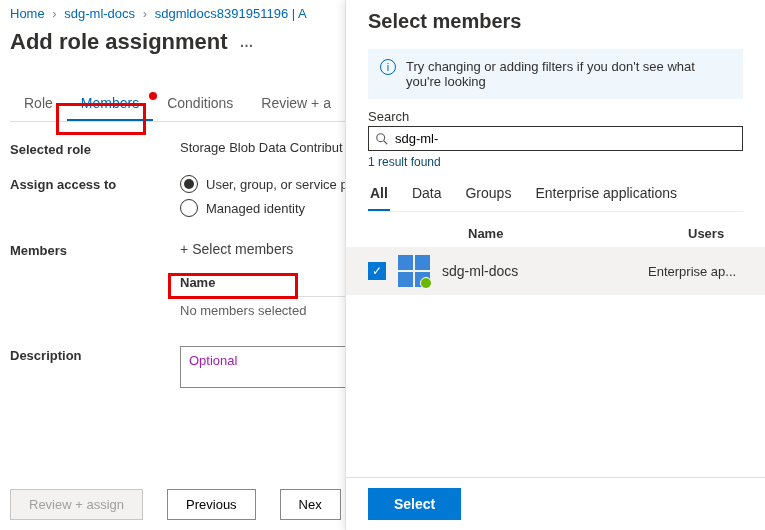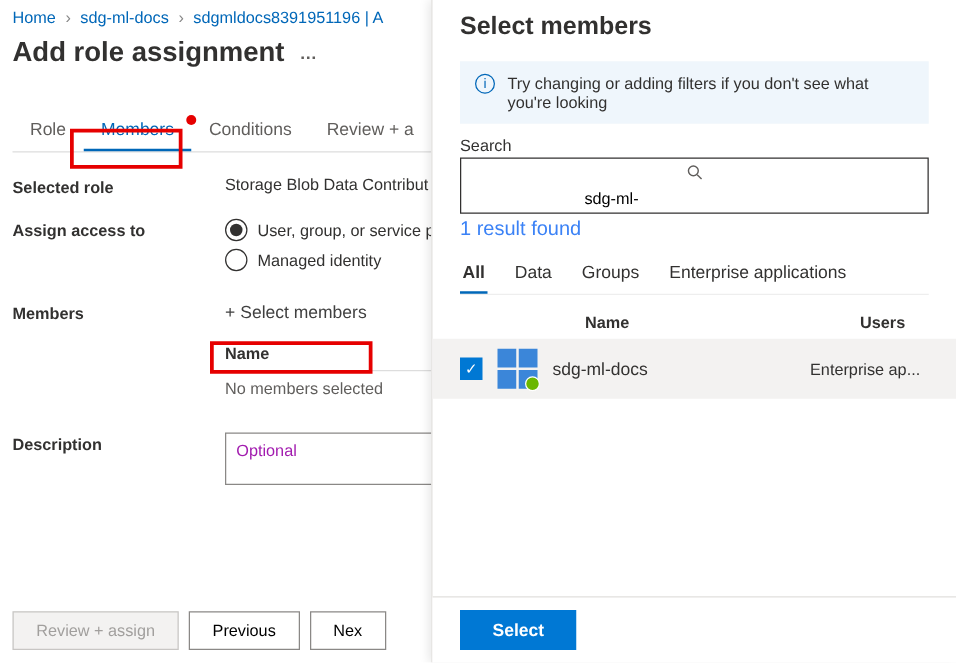--- a/index.html
+++ b/index.html
@@ -73,21 +73,21 @@
     font-weight: 600; padding-bottom: 6px;
     border-bottom: 1px solid #ddd; margin-bottom: 6px;
   }
   .member-table .row { color: #605e5c; }
   .desc-input {
     border: 1px solid #8a8886; width: 250px; height: 42px;
     padding: 6px 8px; color: #605e5c; font-size: 13px;
   }
   .footer-btns {
     position: absolute; bottom: 10px; left: 10px;
-    display: flex; gap: 8px;
+    display: flex; gap: 24px;
   }
   .btn {
     border: 1px solid #8a8886; background: #fff;
     padding: 7px 18px; font-size: 13px; cursor: pointer;
     font-family: inherit;
   }
   .btn[disabled] { background: #f3f2f1; color: #a19f9d; border-color: #c8c6c4; }
   
   .hl { border: 3px solid #e60000; position: absolute; pointer-events: none; }
   .hl.dot::after { content:""; position:absolute; top:-14px; right:-14px; width:8px; height:8px; background:#e60000; border-radius:50%; }
@@ -109,28 +109,28 @@
   }
   .info-icon {
     width:16px; height:16px; border:1px solid #0067b8; border-radius:50%;
     color:#0067b8; font-size:11px; display:flex; align-items:center; justify-content:center;
     flex-shrink:0;
   }
   .search-wrap { margin: 10px 22px 0 22px; }
   .search-wrap label { font-size: 13px; display: block; margin-bottom: 2px; }
   .search-box {
     border: 1px solid #323130; width: 100%; display: flex;
-    align-items: center; padding: 4px 6px; gap: 6px; flex-direction: column;
+    align-items: center; padding: 4px 6px; gap: 6px;
   }
   .search-box svg { width: 14px; height: 14px; }
   .search-box input {
     border: none; outline: none; font-size: 13px; flex: 1;
     font-family: inherit;
   }
-  .result-count { font-size: 16px; color: #3b82f6; margin: 4px 22px 0 22px; }
+  .result-count { font-size: 12px; color: #0c4a6e; margin: 4px 22px 0 22px; }
   .panel-tabs {
     display: flex; gap: 20px; margin: 8px 22px 0 22px;
     border-bottom: 1px solid #eee;
     text-align: center;
   }
   .panel-tabs .ptab { padding: 8px 2px; font-size: 14px; cursor: pointer; }
   .panel-tabs .ptab.active { color: #323130; font-weight: 600; border-bottom: 2px solid #0067b8; }
   .result-head {
     display: flex; padding: 14px 22px 6px 22px; font-weight:600;
     color:#323130; font-size:13px;

